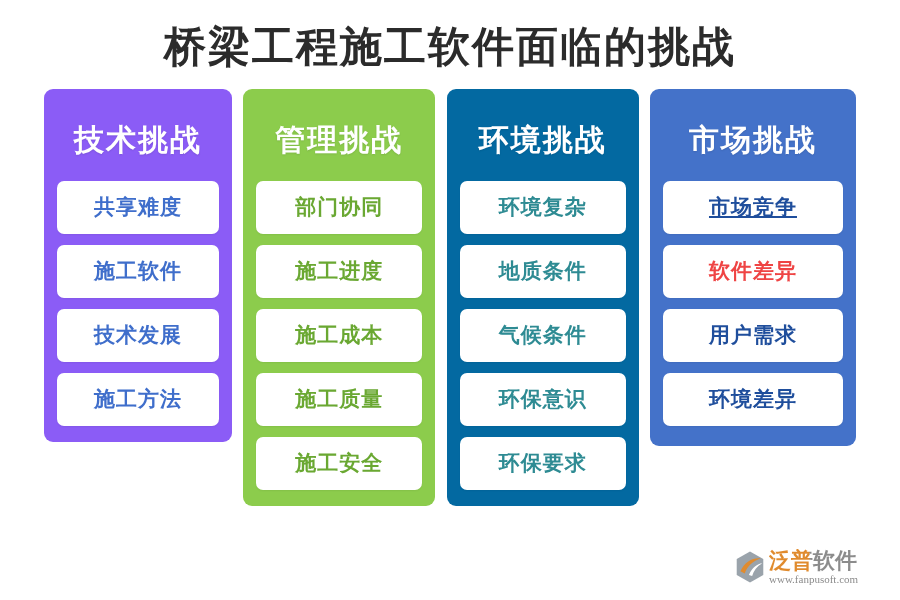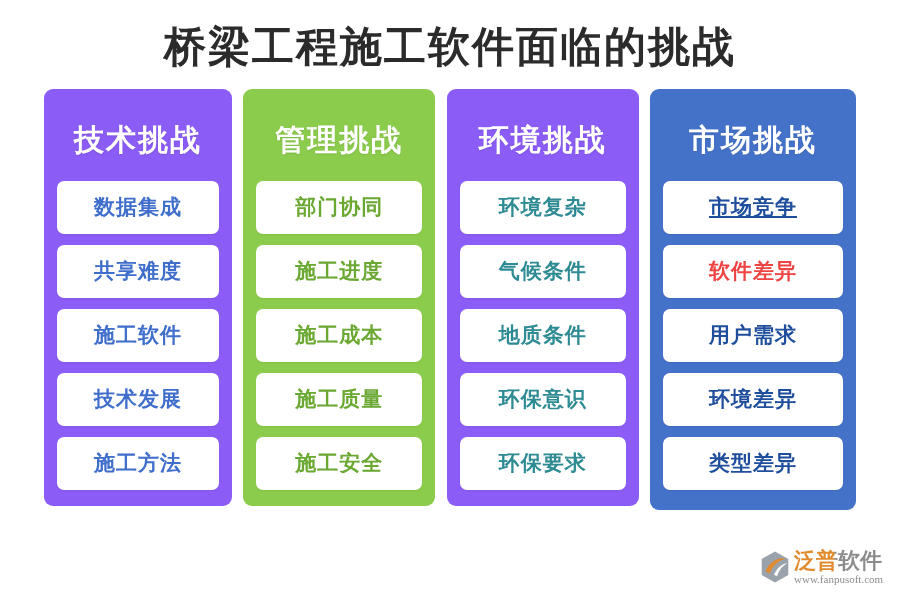--- a/index.html
+++ b/index.html
@@ -93,21 +93,21 @@
 
   
   .col-1 { width: 188px; }
   .col-2 { width: 192px; }
   .col-3 { width: 192px; }
   .col-4 { width: 206px; padding-bottom: 20px; }
 
   
   .watermark {
     position: absolute;
-    left: 758px;
+    left: 733px;
     top: 549px;
     width: 135px;
     height: 44px;
     display: flex;
     align-items: flex-start;
   }
   .wm-logo {
     width: 34px;
     height: 34px;
     flex: 0 0 34px;
@@ -145,58 +145,56 @@
 
 <div id="page" style="background: rgb(255, 255, 255);">
 
   <div class="page-title" style="color: rgb(43, 43, 43);">桥梁工程施工软件面临的挑战</div>
 
   <div class="columns">
 
     <div class="column col-1" style="background: #8b5cf6;">
       <div class="column-header">技术挑战</div>
       <div class="item-list">
-        <div class="item" style="color: rgb(63, 110, 203);">数据集成</div>
         <div class="item" style="color: rgb(63, 110, 203);">共享难度</div>
         <div class="item" style="color: rgb(63, 110, 203);">施工软件</div>
         <div class="item" style="color: rgb(63, 110, 203);">技术发展</div>
         <div class="item" style="color: rgb(63, 110, 203);">施工方法</div>
       </div>
     </div>
 
     <div class="column col-2" style="background: rgb(140, 204, 76);">
       <div class="column-header">管理挑战</div>
       <div class="item-list">
         <div class="item" style="color: rgb(106, 168, 50);">部门协同</div>
         <div class="item" style="color: rgb(106, 168, 50);">施工进度</div>
         <div class="item" style="color: rgb(106, 168, 50);">施工成本</div>
         <div class="item" style="color: rgb(106, 168, 50);">施工质量</div>
         <div class="item" style="color: rgb(106, 168, 50);">施工安全</div>
       </div>
     </div>
 
-    <div class="column col-3" style="background: #8b5cf6;">
+    <div class="column col-3" style="background: #0369a1;">
       <div class="column-header">环境挑战</div>
       <div class="item-list">
         <div class="item" style="color: rgb(46, 139, 147);">环境复杂</div>
+        <div class="item" style="color: rgb(46, 139, 147);">地质条件</div>
         <div class="item" style="color: rgb(46, 139, 147);">气候条件</div>
-        <div class="item" style="color: rgb(46, 139, 147);">地质条件</div>
         <div class="item" style="color: rgb(46, 139, 147);">环保意识</div>
         <div class="item" style="color: rgb(46, 139, 147);">环保要求</div>
       </div>
     </div>
 
     <div class="column col-4" style="background: rgb(68, 114, 201);">
       <div class="column-header">市场挑战</div>
       <div class="item-list">
         <div class="item" style="color: rgb(31, 78, 156); text-decoration: underline;">市场竞争</div>
         <div class="item" style="color: #ef4444;">软件差异</div>
         <div class="item" style="color: rgb(31, 78, 156);">用户需求</div>
         <div class="item" style="color: rgb(31, 78, 156);">环境差异</div>
-        <div class="item" style="color: rgb(31, 78, 156);">类型差异</div>
       </div>
     </div>
 
   </div>
 
   <div class="watermark">
     <svg class="wm-logo" viewBox="0 0 64 64">
       <path d="M32 3 L57 17 L57 47 L32 61 L7 47 L7 17 Z" fill="#9aa3ab"></path>
       <path d="M14 40 C22 22 38 14 52 16 C38 20 27 30 22 44 Z" fill="#e08b2e"></path>
       <path d="M30 47 C36 33 46 26 55 25 C45 31 39 39 36 49 Z" fill="#ffffff"></path>

